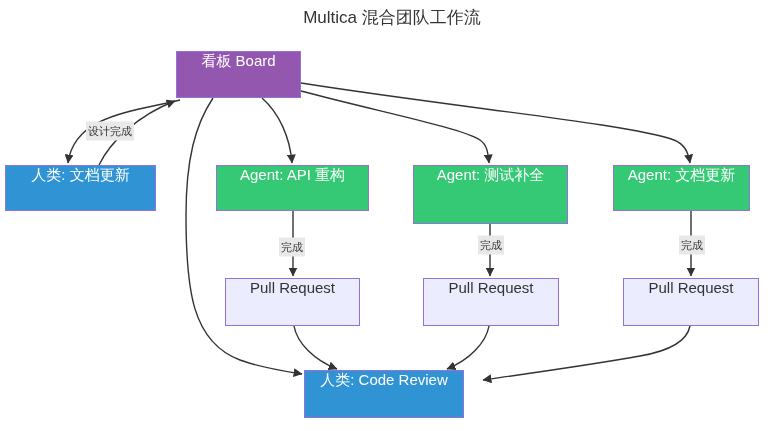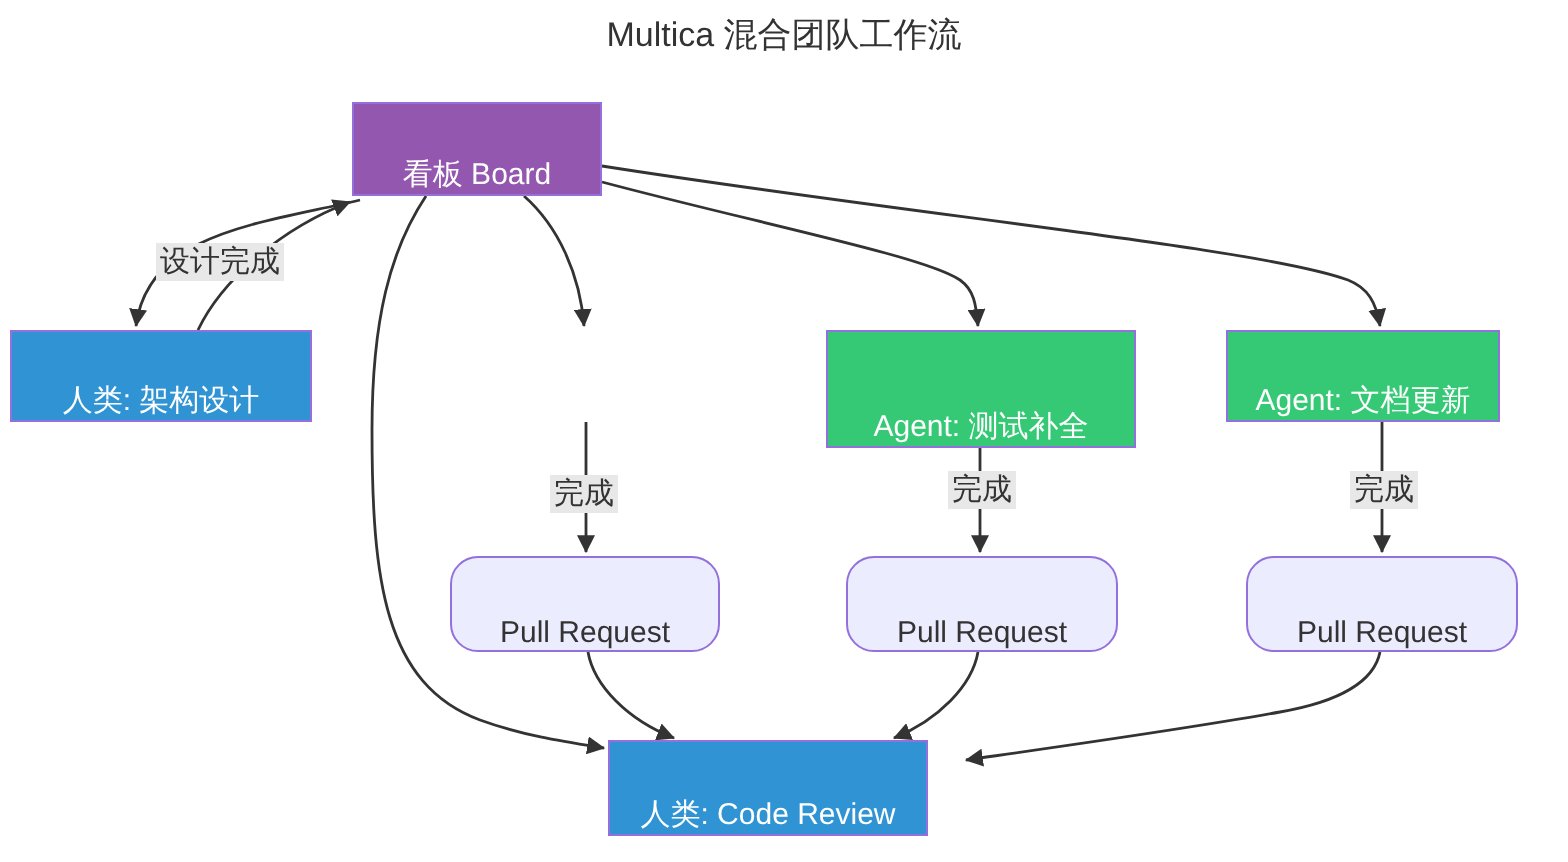--- a/index.html
+++ b/index.html
@@ -7,30 +7,30 @@
     position:relative;width:784px;height:431px;background:#ffffff;overflow:hidden;
     font-family:"Liberation Sans","DejaVu Sans",sans-serif;color:#333333;
   }
   .diagram-title{
     position:absolute;left:0;top:6px;width:784px;text-align:center;
     font-size:17px;color:#333333;
   }
   svg.edges{position:absolute;left:0;top:0;width:784px;height:431px;}
   svg.edges path.edge{fill:none;stroke:#333333;stroke-width:1.4px;}
   .node{
-    position:absolute;display:flex;align-items:flex-end;justify-content:center;
+    position:absolute;display:flex;align-items:flex-start;justify-content:center;
     border:1px solid #9370db;box-sizing:border-box;font-size:15px;text-align:center;
   }
   .node.purple{background:#9357af;color:#ffffff;}
   .node.blue{background:#2f93d4;color:#ffffff;}
   .node.green{background:#36c975;color:#ffffff;}
-  .node.plain{background:#ececff;color:#333333;border-radius:14px;}
+  .node.plain{background:#ececff;color:#333333;}
   .edge-label{
     position:absolute;transform:translate(-50%,-50%);
-    background:#e8e8e8;color:#333333;font-size:15px;line-height:19px;
+    background:#e8e8e8;color:#333333;font-size:11px;line-height:19px;
     padding:0 2px;white-space:nowrap;
   }
 </style>
 </head>
 <body>
 
 <div class="stage">
 
   <div class="diagram-title">Multica 混合团队工作流</div>
 
@@ -52,23 +52,26 @@
     <path class="edge" d="M294,326 C297,343 314,360 337,369" marker-end="url(#arrow)"></path>
     <path class="edge" d="M489,326 C486,343 469,360 447,369" marker-end="url(#arrow)"></path>
     <path class="edge" d="M690,326 C687,341 669,351 640,356 C590,365 525,374 483,380" marker-end="url(#arrow)"></path>
   </svg>
 
   <div class="node purple" style="left:176px;top:51px;width:125px;height:47px">
     <span>看板 Board</span>
   </div>
 
   <div class="node blue" style="left:5px;top:165px;width:151px;height:46px">
-    <span>人类: 架构设计</span>
+    <span>人类: 文档更新</span>
   </div>
 
+  <div class="node green" style="left:216px;top:165px;width:153px;height:46px">
+    <span>Agent: API 重构</span>
+  </div>
 
   <div class="node green" style="left:413px;top:165px;width:155px;height:59px">
     <span>Agent: 测试补全</span>
   </div>
 
   <div class="node green" style="left:613px;top:165px;width:137px;height:46px">
     <span>Agent: 文档更新</span>
   </div>
 
   <div class="node plain" style="left:225px;top:278px;width:135px;height:48px">

